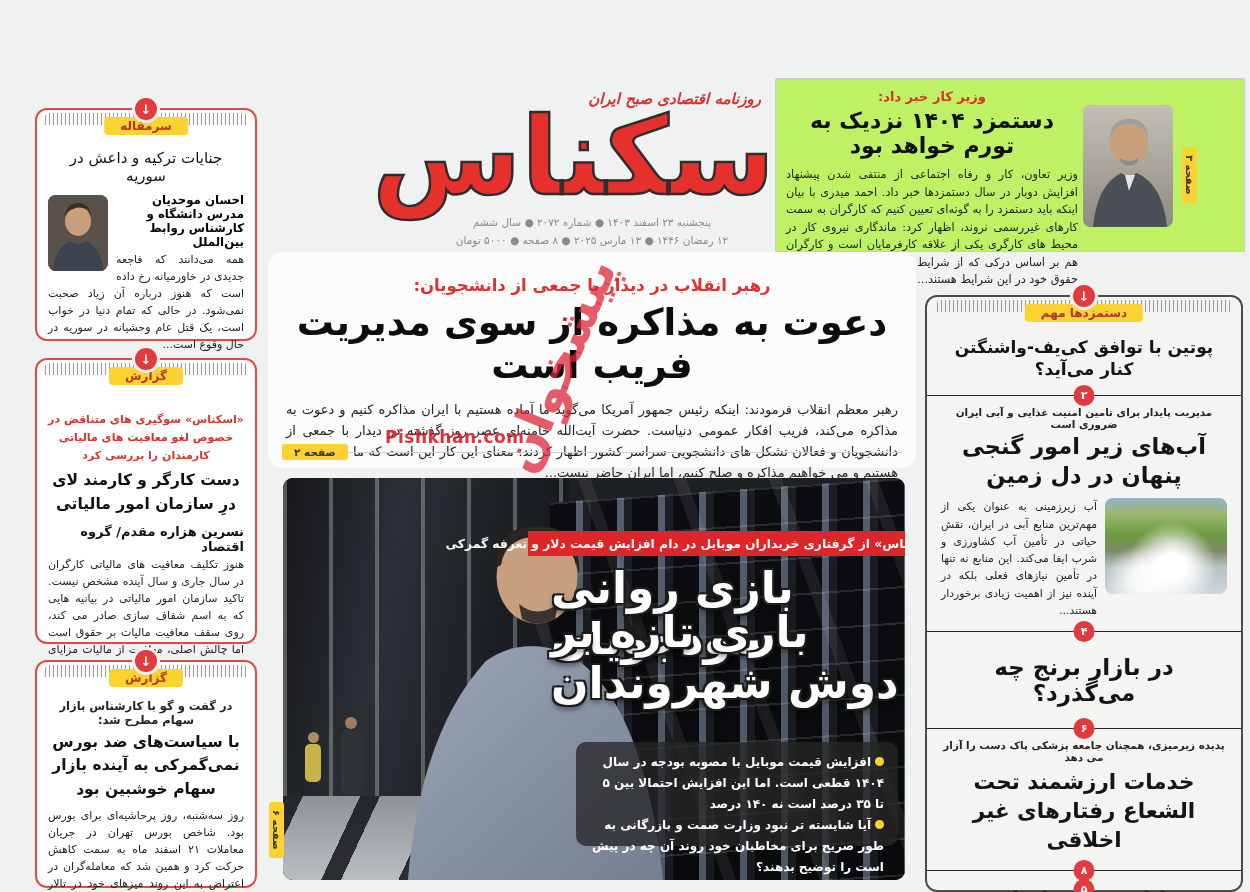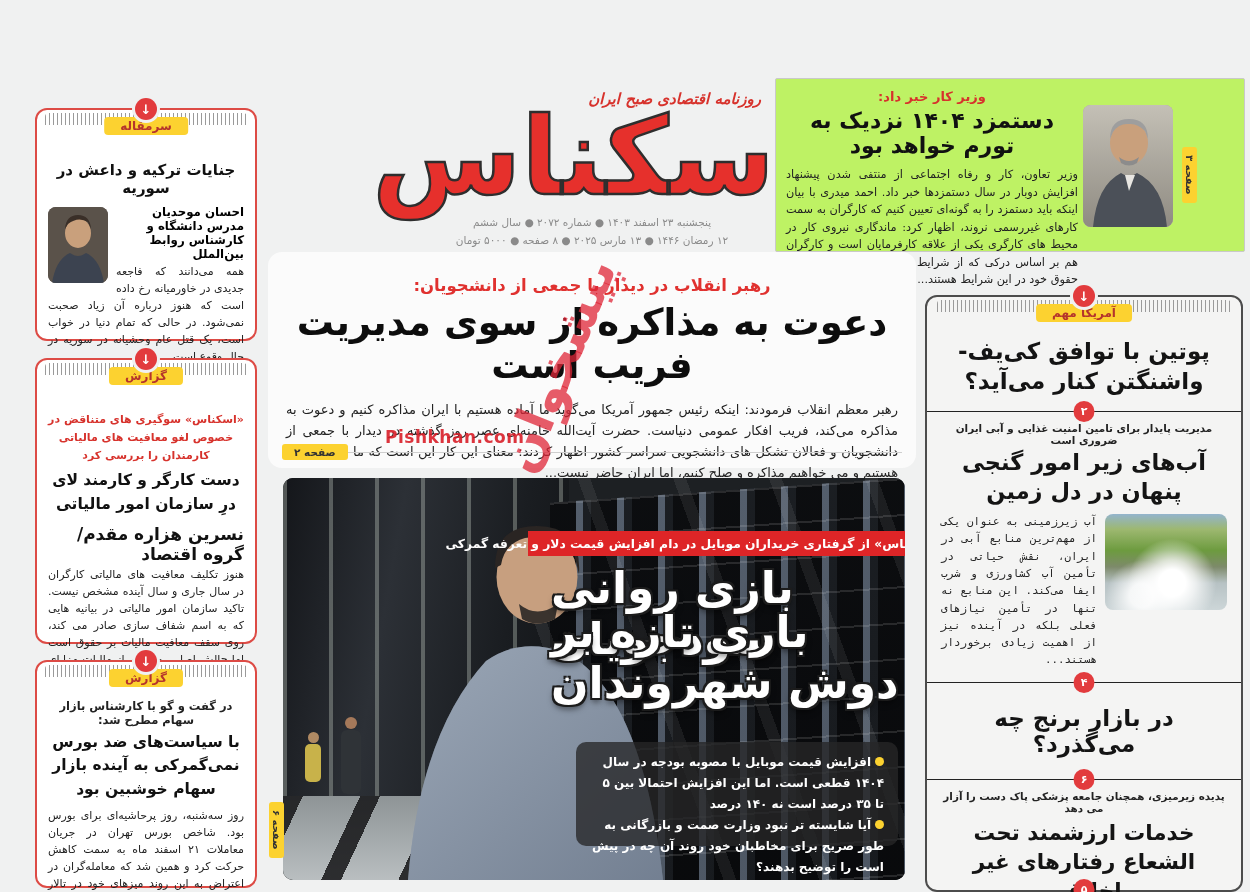--- a/index.html
+++ b/index.html
@@ -100,48 +100,48 @@
     background:rgba(38,38,40,.78);border-radius:10px;padding:10px 14px;box-sizing:border-box;
     color:#fff;font-size:12px;font-weight:700;line-height:1.75;text-align:right;}
   .dot{display:inline-block;width:9px;height:9px;border-radius:50%;background:#fcd230;margin-left:4px;}
   .mp-side-tab{position:absolute;left:269px;top:802px;z-index:5;}
 
   
   .redbox{position:absolute;left:35px;width:222px;background:#fff;
     border:2px solid #dd4b45;border-radius:12px;box-sizing:border-box;overflow:visible;}
   .redbox .inner{padding:0 11px 6px;overflow:hidden;}
   .lb1{top:108px;height:233px;} .lb2{top:358px;height:286px;} .lb3{top:660px;height:228px;}
-  .lb-headline{font-size:15px;font-weight:700;text-align:center;color:#111;margin:36px 0 8px;}
+  .lb-headline{font-size:15px;font-weight:400;text-align:center;color:#111;margin:24px 0 8px;}
   .lb-kicker-red{margin-top:36px;color:#d7322c;font-size:11px;font-weight:700;
     text-align:center;line-height:1.65;}
   .lb-kicker-blk{margin-top:22px;color:#222;font-size:11.5px;font-weight:700;text-align:center;}
   .lb-headline2{font-size:15.5px;font-weight:800;text-align:center;color:#111;
     line-height:1.5;margin:4px 0 6px;}
-  .lb-byline{font-size:17px;font-weight:800;color:#111;margin:8px 0 2px;}
+  .lb-byline{font-size:13px;font-weight:800;color:#111;margin:8px 0 2px;}
   .lb-body{font-size:11px;line-height:1.55;text-align:justify;color:#222;}
   .author-photo{float:left;width:60px;height:76px;border-radius:8px;overflow:hidden;
     margin:2px 8px 4px 0;background:#58504a;}
   .author-name{font-size:11.8px;font-weight:800;text-align:right;}
   .author-role{font-size:11.8px;font-weight:800;text-align:right;margin-bottom:2px;}
 
   
   .rail{position:absolute;left:925px;top:295px;width:318px;height:597px;
     background:#f4f4f3;border:2px solid #4c4c4c;border-radius:12px;box-sizing:border-box;}
   .rail .barcode{margin:3px 10px 0;}
   .rail-item{padding:0 14px;}
-  .rail-h1{font-size:23px;font-weight:800;text-align:center;color:#141414;
+  .rail-h1{font-size:17px;font-weight:800;text-align:center;color:#141414;
     line-height:1.32;padding:24px 0 14px;letter-spacing:-0.5px;}
   .rail-rule{position:relative;border-top:1.5px solid #222;}
   .rail-num{position:absolute;top:-11px;left:50%;transform:translateX(-50%);
     width:21px;height:21px;border-radius:50%;background:#e23b3d;color:#fff;
     font-size:11px;font-weight:700;display:flex;align-items:center;justify-content:center;}
   .rail-kicker{font-size:10.4px;font-weight:700;text-align:center;color:#222;padding-top:10px;}
   .rail-h2{font-size:22.5px;font-weight:800;text-align:center;color:#141414;
     line-height:1.3;padding:2px 0 8px;letter-spacing:-0.5px;}
-  .rail-media{display:flex;gap:8px;padding-bottom:12px;align-items:flex-start;font-family:Liberation Mono, monospace;}
+  .rail-media{display:flex;gap:8px;padding-bottom:12px;align-items:flex-start;}
   .rail-photo{flex:0 0 122px;height:96px;border-radius:8px;overflow:hidden;
     background:
       radial-gradient(circle at 55% 72%,#ffffff 0 14%,rgba(255,255,255,.75) 24%,transparent 46%),
       radial-gradient(circle at 30% 85%,rgba(255,255,255,.85) 0 10%,transparent 30%),
       linear-gradient(180deg,#93b4cd 0%,#9db870 16%,#6d9b3f 38%,#7d8a6a 55%,#b7c2c4 72%,#cdd6d8 100%);}
   .rail-body{font-size:10.8px;line-height:1.6;text-align:justify;color:#222;}
   .rail-h3{font-size:23px;font-weight:800;text-align:center;color:#141414;padding:22px 0;}
   .rail-h4{font-size:21.5px;font-weight:800;text-align:center;color:#141414;
     line-height:1.35;padding:4px 0 16px;letter-spacing:-0.5px;}
   .rail-h5{font-size:21.5px;font-weight:800;text-align:center;color:#141414;
@@ -281,21 +281,21 @@
       <div class="lb-kicker-blk">در گفت و گو با کارشناس بازار سهام مطرح شد:</div>
       <div class="lb-headline2">با سیاست‌های ضد بورس نمی‌گمرکی به آینده بازار سهام خوشبین بود</div>
       <div class="lb-body">روز سه‌شنبه، روز پرحاشیه‌ای برای بورس بود. شاخص بورس تهران در جریان معاملات ۲۱ اسفند ماه به سمت کاهش حرکت کرد و همین شد که معامله‌گران در اعتراض به این روند میزهای خود در تالار شیشه‌ای را ترک کردند. در این روز، شاخص کل بورس با افت ۳۶ هزار و ۲۶۳ واحدی به ۲ میلیون و ۶۸۸ هزار واحد کاهش ارتفاع داد...</div>
 
     </div>
   </div>
 
   <div class="rail">
     <div class="arrow-circle">↓</div>
     <div class="barcode"></div>
-    <div class="tag">آمریکا مهم</div>
+    <div class="tag">دستمزدها مهم</div>
 
     <div class="rail-item">
       <div class="rail-h1">پوتین با توافق کی‌یف-واشنگتن کنار می‌آید؟</div>
     </div>
     <div class="rail-rule">
       <div class="rail-num">۲</div>
     </div>
 
     <div class="rail-item">
       <div class="rail-kicker">مدیریت پایدار برای تامین امنیت غذایی و آبی ایران ضروری است</div>

